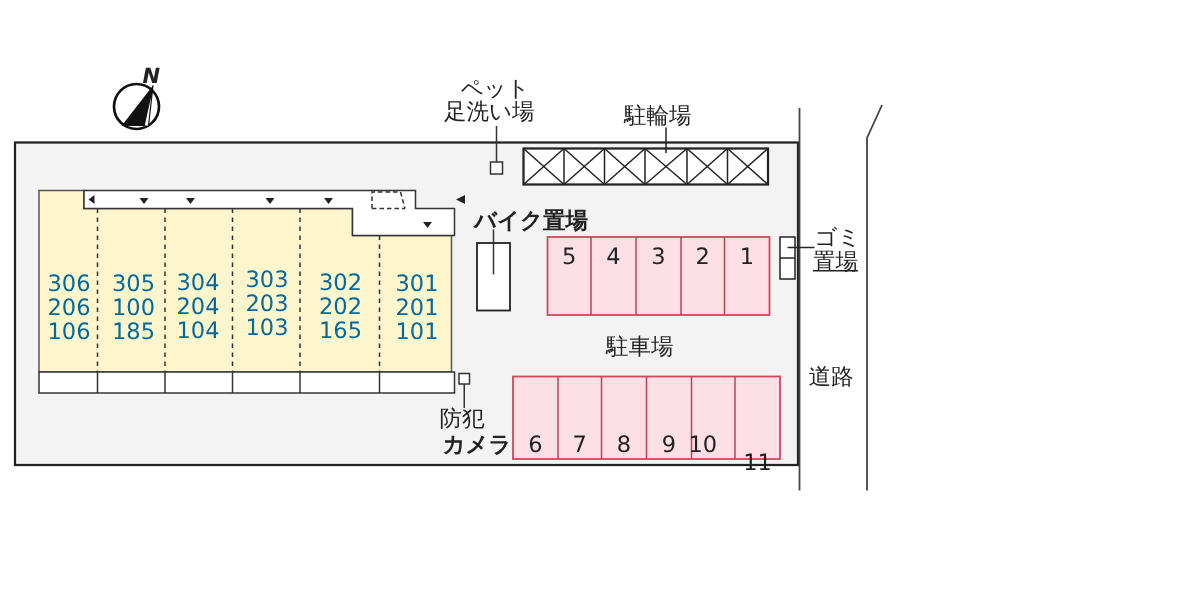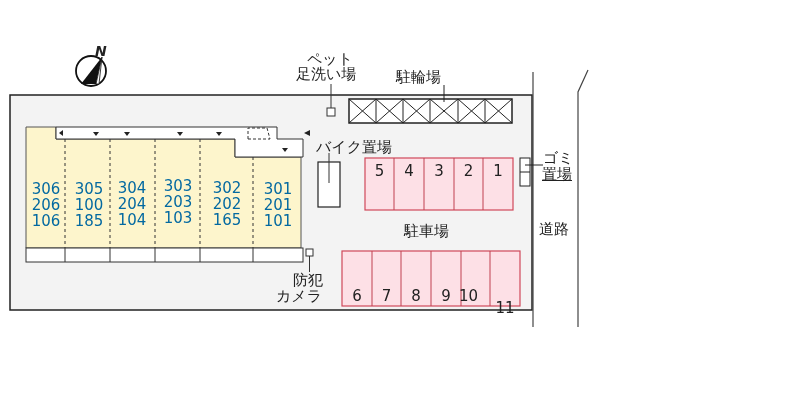--- a/index.html
+++ b/index.html
@@ -106,28 +106,28 @@
     <circle cx="91" cy="71" r="15" fill="#fff" stroke="#111" stroke-width="1.8"></circle>
     <polygon points="102,57 81,84 96,84" fill="#111"></polygon>
     <polygon points="102,57 96,84 99,84" fill="#fff" stroke="#111" stroke-width="0.8"></polygon>
   </g>
 </svg>
 
 <div class="lbl" style="left:95px;top:43px;font-style:italic;font-weight:bold;font-size:14px;">N</div>
 
 <div class="lbl" style="left:307px;top:51px;">ペット</div>
 <div class="lbl" style="left:296px;top:66px;">足洗い場</div>
-<div class="lbl" style="left:396px;top:69px;">駐輪場</div>
-<div class="lbl" style="left:316px;top:139px;">バイク置場</div>
+<div class="lbl" style="left:416px;top:69px;">駐輪場</div>
+<div class="lbl" style="left:316px;top:139px;font-weight:bold;">バイク置場</div>
 <div class="lbl" style="left:543px;top:150px;">ゴミ</div>
 <div class="lbl" style="left:542px;top:166px;text-decoration:underline;">置場</div>
 <div class="lbl" style="left:404px;top:223px;">駐車場</div>
-<div class="lbl" style="left:539px;top:221px;">道路</div>
+<div class="lbl" style="left:539px;top:243px;">道路</div>
 <div class="lbl" style="left:293px;top:272px;font-family:Liberation Serif, serif;">防犯</div>
-<div class="lbl" style="left:276px;top:288px;">カメラ</div>
+<div class="lbl" style="left:295px;top:288px;font-weight:bold;">カメラ</div>
 
 <div class="unit-col" style="left:27px;top:181px;width:38px;">
   <div>306</div>
   <div>206</div>
   <div>106</div>
 </div>
 <div class="unit-col" style="left:68px;top:181px;width:42px;">
   <div>305</div>
   <div>100</div>
   <div>185</div>

